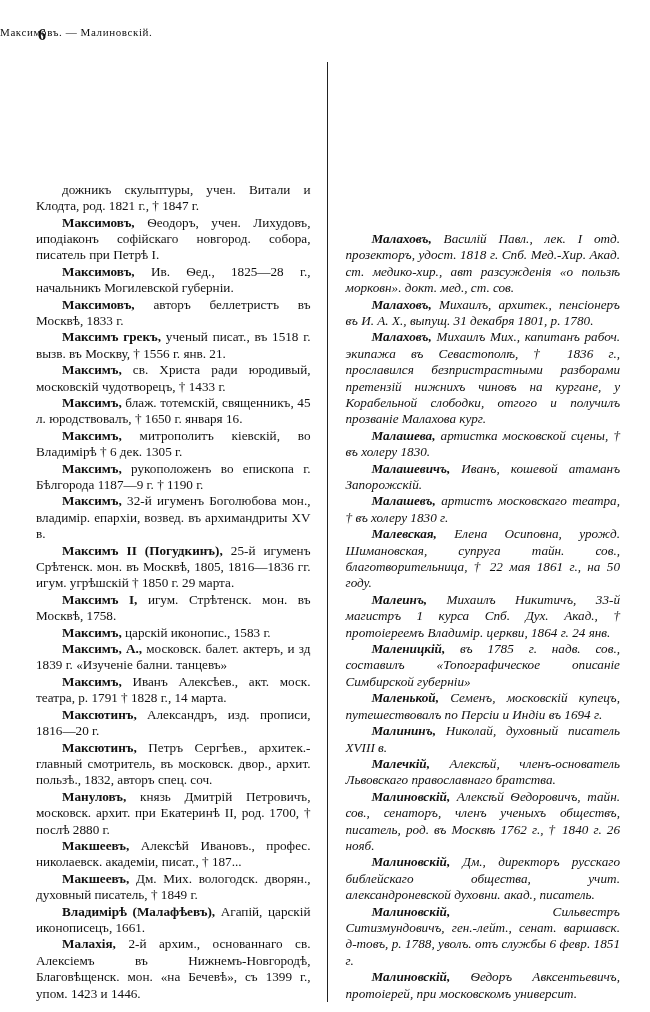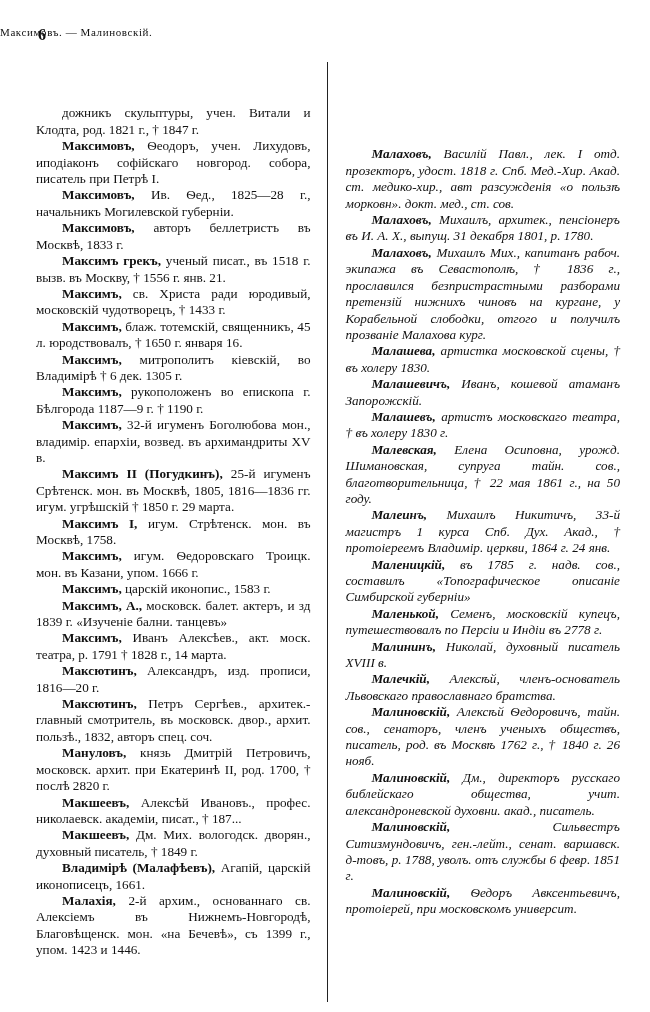--- a/index.html
+++ b/index.html
@@ -47,21 +47,21 @@
     letter-spacing: 0.6px;
   }
   .columns {
     position: absolute;
     left: 36px;
     right: 30px;
     top: 62px;
     bottom: 10px;
     display: flex;
     flex-direction: row;
-    align-items: center;
+    align-items: flex-end;
   }
   .col {
     width: 288px;
     box-sizing: border-box;
     font-size: 13.2px;
     line-height: 16.4px;
     text-align: justify;
     text-justify: inter-word;
     hyphens: none;
   }
@@ -104,44 +104,43 @@
         <p class="entry"><span class="hw">Максимовъ,</span><span> Ив. Ѳед., 1825—28 г., начальникъ Могилевской губерніи.</span></p>
         <p class="entry"><span class="hw">Максимовъ,</span><span> авторъ беллетристъ въ Москвѣ, 1833 г.</span></p>
         <p class="entry"><span class="hw">Максимъ грекъ,</span><span> ученый писат., въ 1518 г. вызв. въ Москву, † 1556 г. янв. 21.</span></p>
         <p class="entry"><span class="hw">Максимъ,</span><span> св. Христа ради юродивый, московскій чудотворецъ, † 1433 г.</span></p>
         <p class="entry"><span class="hw">Максимъ,</span><span> блаж. тотемскій, священникъ, 45 л. юродствовалъ, † 1650 г. января 16.</span></p>
         <p class="entry"><span class="hw">Максимъ,</span><span> митрополитъ кіевскій, во Владимірѣ † 6 дек. 1305 г.</span></p>
         <p class="entry"><span class="hw">Максимъ,</span><span> рукоположенъ во епископа г. Бѣлгорода 1187—9 г. † 1190 г.</span></p>
         <p class="entry"><span class="hw">Максимъ,</span><span> 32-й игуменъ Боголюбова мон., владимір. епархіи, возвед. въ архимандриты XV в.</span></p>
         <p class="entry"><span class="hw">Максимъ II (Погудкинъ),</span><span> 25-й игуменъ Срѣтенск. мон. въ Москвѣ, 1805, 1816—1836 гг. игум. угрѣшскій † 1850 г. 29 марта.</span></p>
         <p class="entry"><span class="hw">Максимъ I,</span><span> игум. Стрѣтенск. мон. въ Москвѣ, 1758.</span></p>
-        <p class="entry"><span class="hw">Максимъ,</span><span> игум. Ѳедоровскаго Троицк. мон. въ Казани, упом. 1666 г.</span></p>
         <p class="entry"><span class="hw">Максимъ,</span><span> царскій иконопис., 1583 г.</span></p>
         <p class="entry"><span class="hw">Максимъ, А.,</span><span> московск. балет. актеръ, и зд 1839 г. «Изученіе бални. танцевъ»</span></p>
         <p class="entry"><span class="hw">Максимъ,</span><span> Иванъ Алексѣев., акт. моск. театра, р. 1791 † 1828 г., 14 марта.</span></p>
         <p class="entry"><span class="hw">Максютинъ,</span><span> Александръ, изд. прописи, 1816—20 г.</span></p>
         <p class="entry"><span class="hw">Максютинъ,</span><span> Петръ Сергѣев., архитек.-главный смотритель, въ московск. двор., архит. пользѣ., 1832, авторъ спец. соч.</span></p>
-        <p class="entry"><span class="hw">Мануловъ,</span><span> князь Дмитрій Петровичъ, московск. архит. при Екатеринѣ II, род. 1700, † послѣ 2820 г.</span></p>
+        <p class="entry"><span class="hw">Мануловъ,</span><span> князь Дмитрій Петровичъ, московск. архит. при Екатеринѣ II, род. 1700, † послѣ 2880 г.</span></p>
         <p class="entry"><span class="hw">Макшеевъ,</span><span> Алексѣй Ивановъ., профес. николаевск. академіи, писат., † 187...</span></p>
         <p class="entry"><span class="hw">Макшеевъ,</span><span> Дм. Мих. вологодск. дворян., духовный писатель, † 1849 г.</span></p>
         <p class="entry"><span class="hw">Владимірѣ (Малафѣевъ),</span><span> Агапій, царскій иконописецъ, 1661.</span></p>
         <p class="entry"><span class="hw">Малахія,</span><span> 2-й архим., основаннаго св. Алексіемъ въ Нижнемъ-Новгородѣ, Благовѣщенск. мон. «на Бечевѣ», съ 1399 г., упом. 1423 и 1446.</span></p>
       </div>
     <div class="rule"></div>
     <div class="col col-right" id="col-right">
         <p class="entry"><span class="hw">Малаховъ,</span><span> Василій Павл., лек. I отд. прозекторъ, удост. 1818 г. Спб. Мед.-Хир. Акад. ст. медико-хир., авт разсужденія «о пользѣ морковн». докт. мед., ст. сов.</span></p>
         <p class="entry"><span class="hw">Малаховъ,</span><span> Михаилъ, архитек., пенсіонеръ въ И. А. Х., выпущ. 31 декабря 1801, р. 1780.</span></p>
         <p class="entry"><span class="hw">Малаховъ,</span><span> Михаилъ Мих., капитанъ рабоч. экипажа въ Севастополѣ, † 1836 г., прославился безпристрастными разборами претензій нижнихъ чиновъ на кургане, у Корабельной слободки, отгого и получилъ прозваніе Малахова кург.</span></p>
         <p class="entry"><span class="hw">Малашева,</span><span> артистка московской сцены, † въ холеру 1830.</span></p>
         <p class="entry"><span class="hw">Малашевичъ,</span><span> Иванъ, кошевой атаманъ Запорожскій.</span></p>
         <p class="entry"><span class="hw">Малашевъ,</span><span> артистъ московскаго театра, † въ холеру 1830 г.</span></p>
         <p class="entry"><span class="hw">Малевская,</span><span> Елена Осиповна, урожд. Шимановская, супруга тайн. сов., благотворительница, † 22 мая 1861 г., на 50 году.</span></p>
         <p class="entry"><span class="hw">Малеинъ,</span><span> Михаилъ Никитичъ, 33-й магистръ 1 курса Спб. Дух. Акад., † протоіереемъ Владимір. церкви, 1864 г. 24 янв.</span></p>
         <p class="entry"><span class="hw">Маленицкій,</span><span> въ 1785 г. надв. сов., составилъ «Топографическое описаніе Симбирской губерніи»</span></p>
-        <p class="entry"><span class="hw">Маленькой,</span><span> Семенъ, московскій купецъ, путешествовалъ по Персіи и Индіи въ 2778 г.</span></p>
+        <p class="entry"><span class="hw">Маленькой,</span><span> Семенъ, московскій купецъ, путешествовалъ по Персіи и Индіи въ 1694 г.</span></p>
         <p class="entry"><span class="hw">Малининъ,</span><span> Николай, духовный писатель XVIII в.</span></p>
         <p class="entry"><span class="hw">Малечкій,</span><span> Алексѣй, членъ-основатель Львовскаго православнаго братства.</span></p>
         <p class="entry"><span class="hw">Малиновскій,</span><span> Алексѣй Ѳедоровичъ, тайн. сов., сенаторъ, членъ ученыхъ обществъ, писатель, род. въ Москвѣ 1762 г., † 1840 г. 26 нояб.</span></p>
         <p class="entry"><span class="hw">Малиновскій,</span><span> Дм., директоръ русскаго библейскаго общества, учит. александроневской духовни. акад., писатель.</span></p>
         <p class="entry"><span class="hw">Малиновскій,</span><span> Сильвестръ Ситизмундовичъ, ген.-лейт., сенат. варшавск. д-товъ, р. 1788, уволъ. отъ службы 6 февр. 1851 г.</span></p>
         <p class="entry"><span class="hw">Малиновскій,</span><span> Ѳедоръ Авксентьевичъ, протоіерей, при московскомъ университ.</span></p>
       </div>
   </div>
 
 </div>

